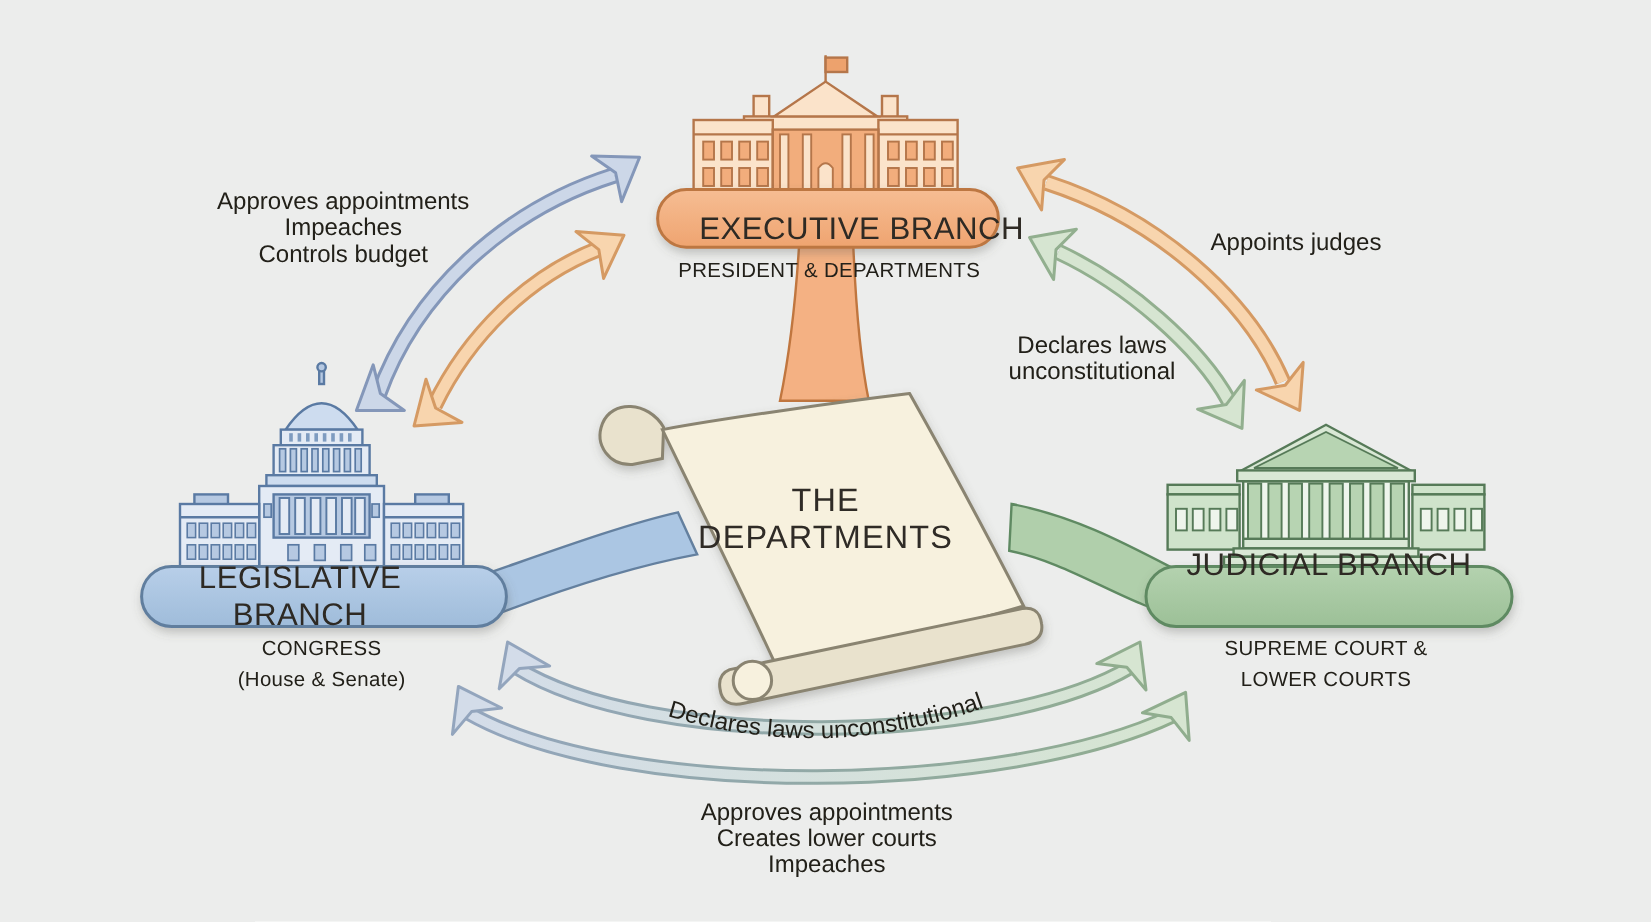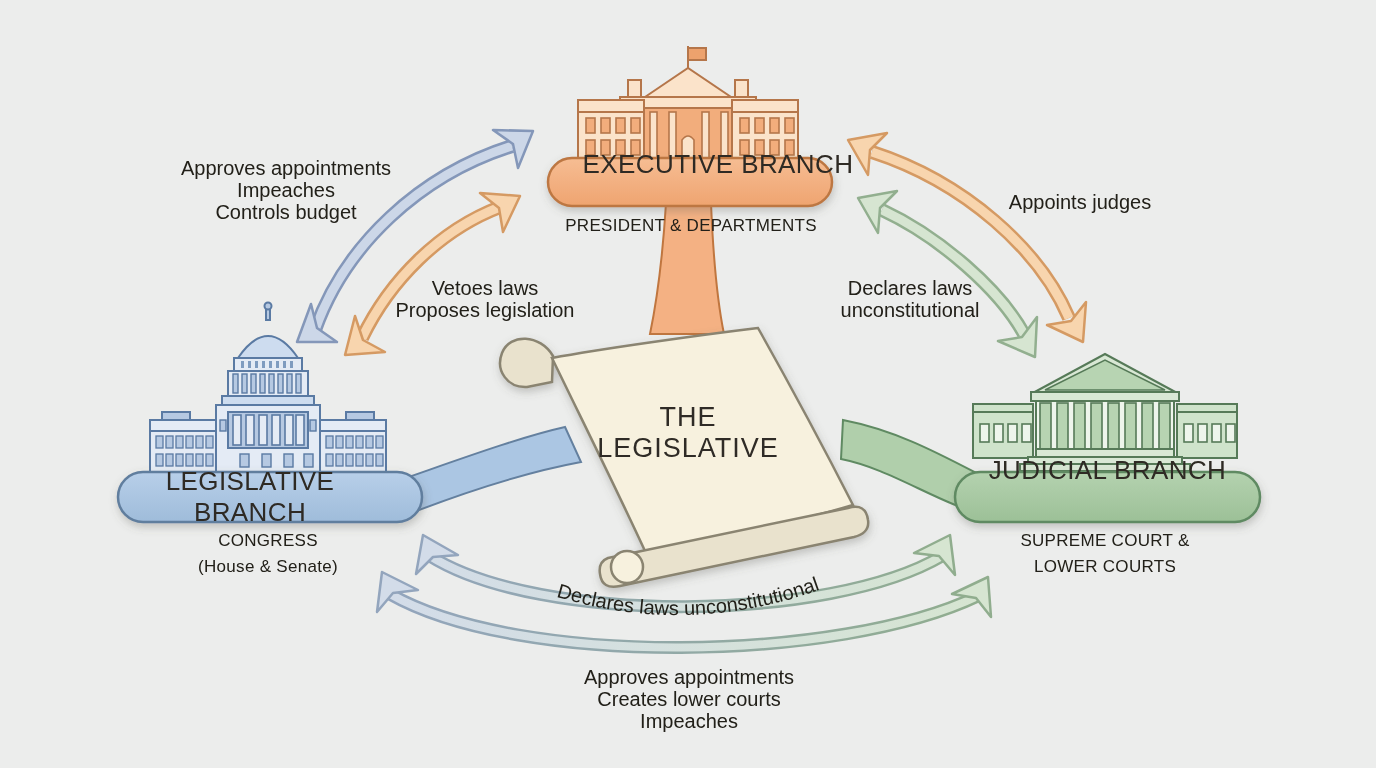--- a/index.html
+++ b/index.html
@@ -276,39 +276,37 @@
 
   <text font-size="20" fill="#222019" font-family="Liberation Sans, sans-serif">
     <textPath href="#arcTextPath" startOffset="50%" text-anchor="middle">Declares laws unconstitutional</textPath>
   </text>
 </svg>
 
 <div class="lbl note" style="left:286px;top:157px;">Approves appointments
 Impeaches
 Controls budget</div>
 
-<div class="lbl note" style="left:485px;top:277px;">Vetoes laws
-Proposes legislation</div>
 
 <div class="lbl note" style="left:1080px;top:191px;">Appoints judges</div>
 
 <div class="lbl note" style="left:910px;top:277px;">Declares laws
 unconstitutional</div>
 
 <div class="lbl note" style="left:689px;top:666px;">Approves appointments
 Creates lower courts
 Impeaches</div>
 
-<div class="pill-label" style="left:548px;top:140px;width:340px;height:48px;">EXECUTIVE BRANCH</div>
+<div class="pill-label" style="left:548px;top:166px;width:340px;height:48px;">EXECUTIVE BRANCH</div>
 <div class="lbl caps" style="left:691px;top:213px;">PRESIDENT &amp; DEPARTMENTS</div>
 
 <div class="pill-label" style="left:118px;top:472px;width:264px;height:50px;">LEGISLATIVE BRANCH</div>
 <div class="lbl caps" style="left:268px;top:528px;">CONGRESS
 (House &amp; Senate)</div>
 
 <div class="pill-label" style="left:955px;top:445px;width:305px;height:50px;">JUDICIAL BRANCH</div>
 <div class="lbl caps" style="left:1105px;top:528px;">SUPREME COURT &amp;
 LOWER COURTS</div>
 
 <div class="scroll-title" style="left:688px;top:402px;">THE
-LEGISLATIVE</div>
+DEPARTMENTS</div>
 
 </div>
 
 </body></html>

